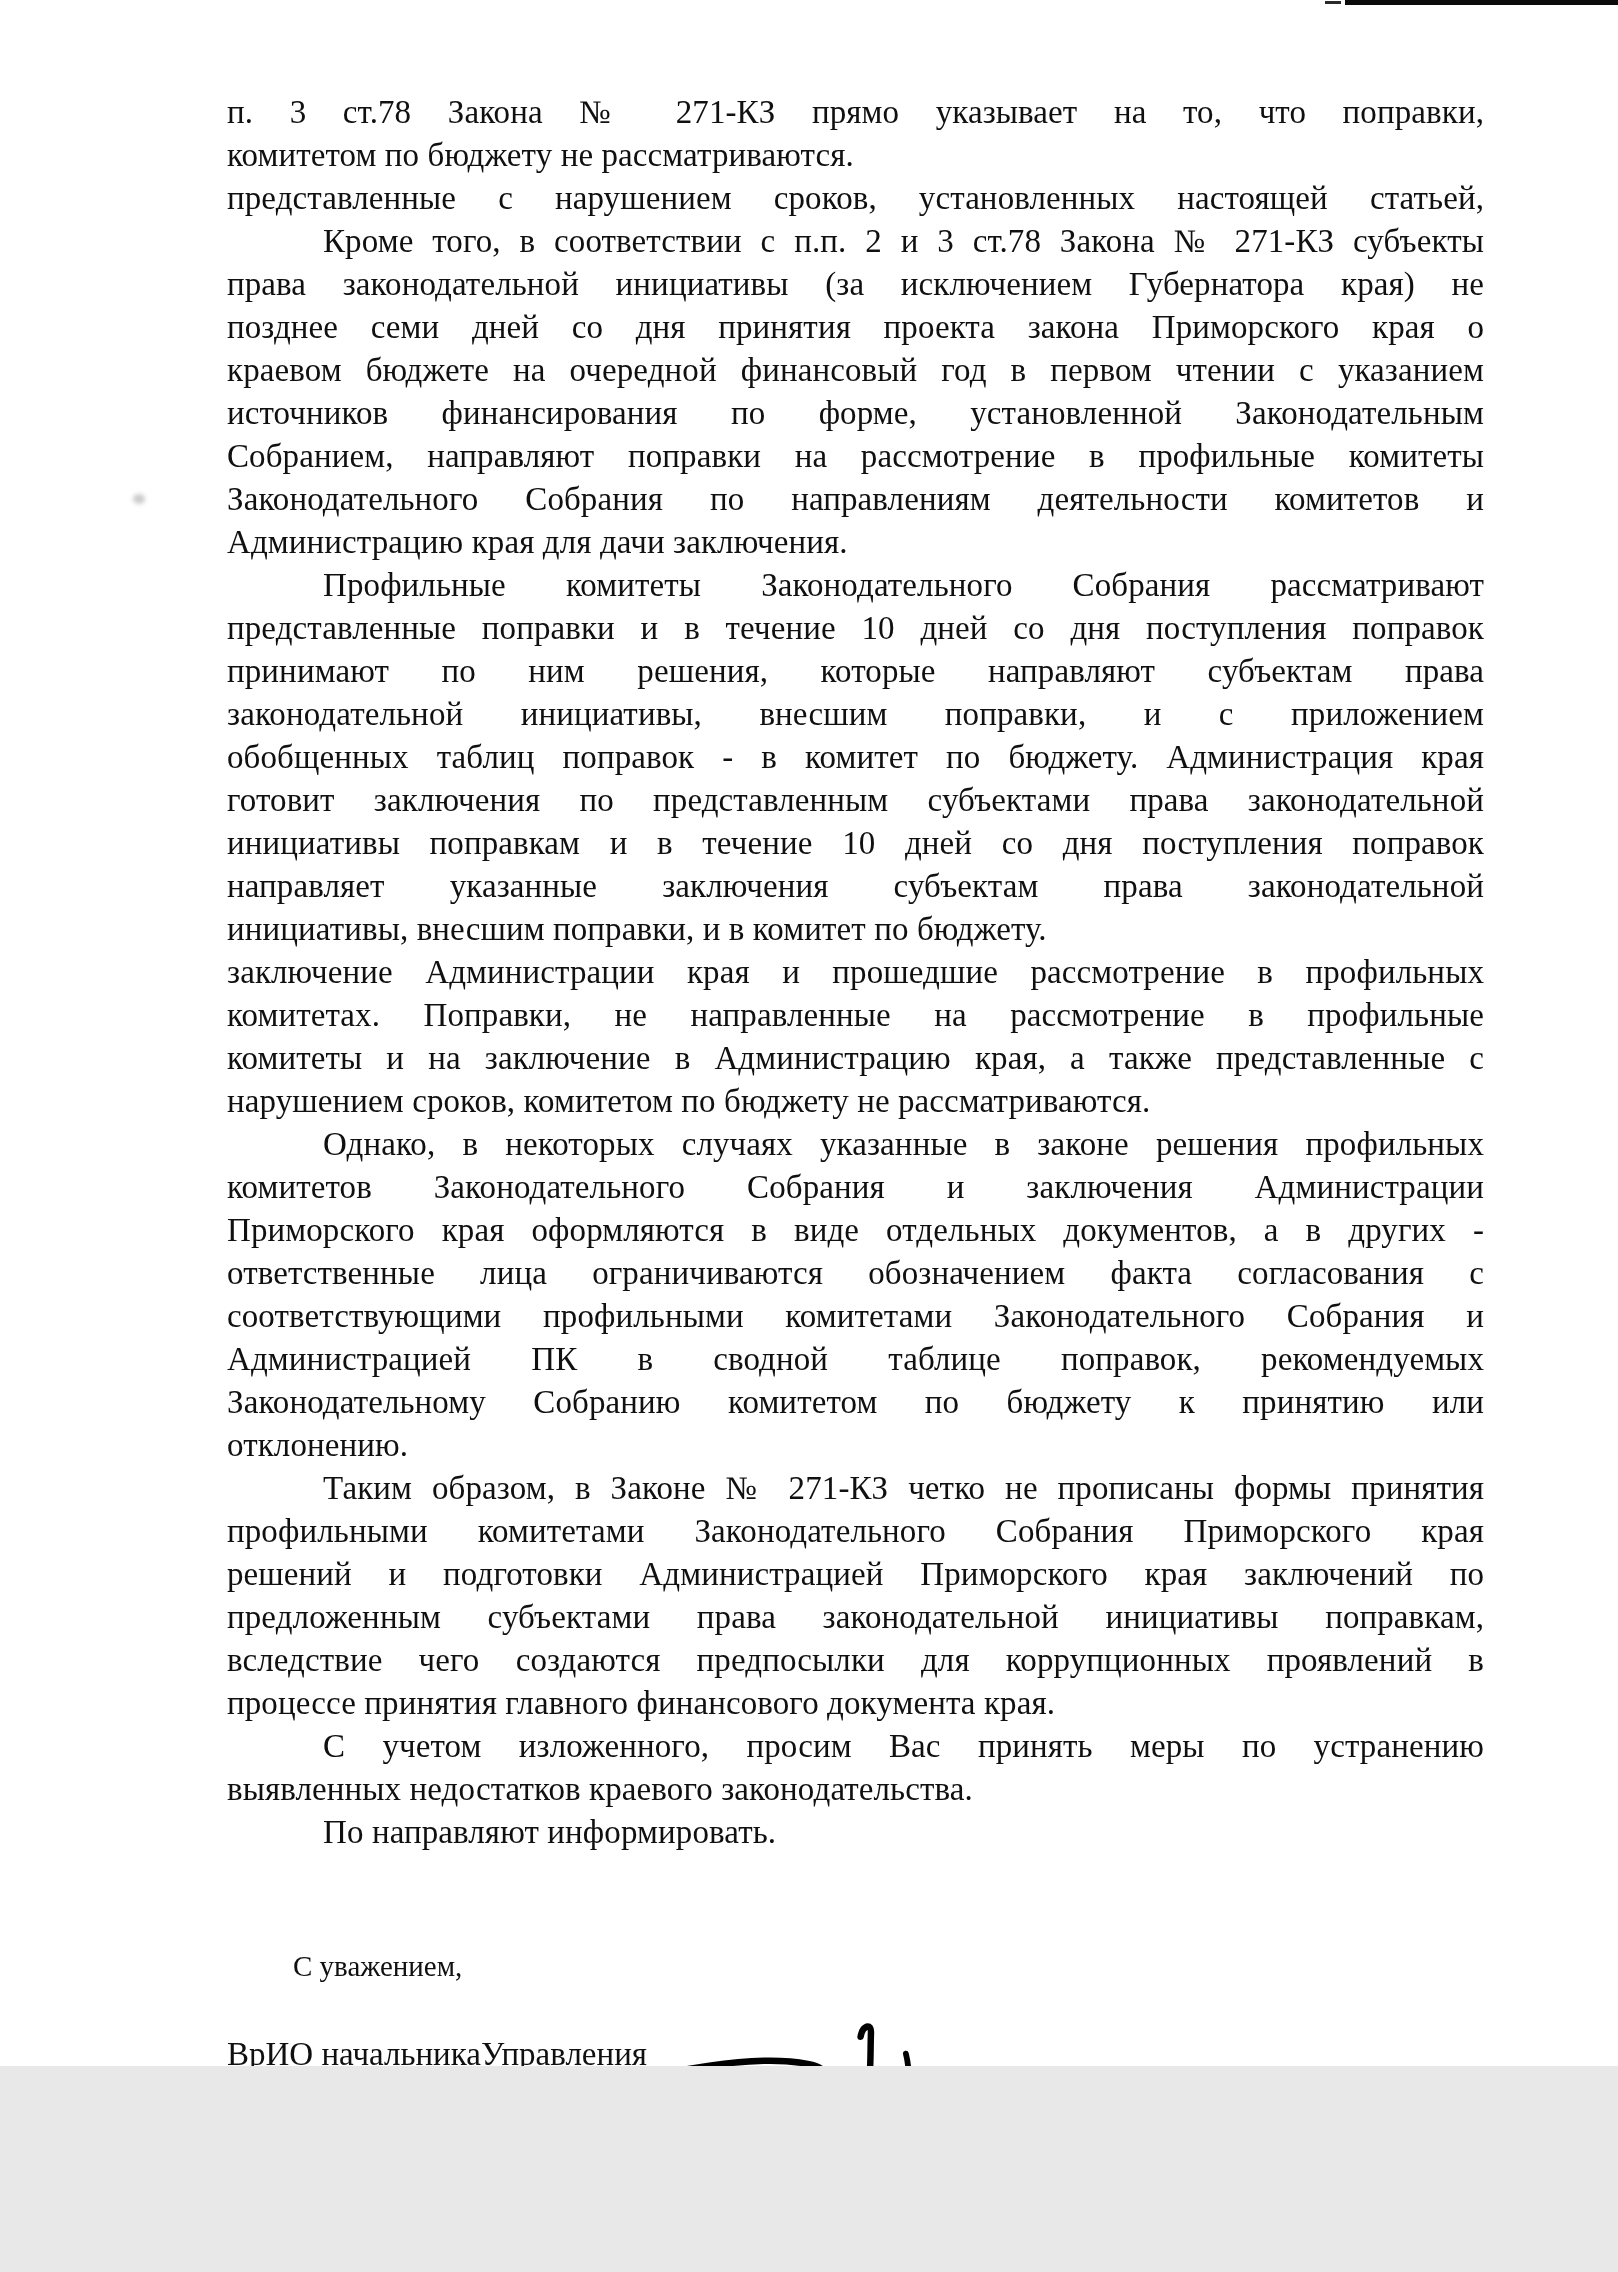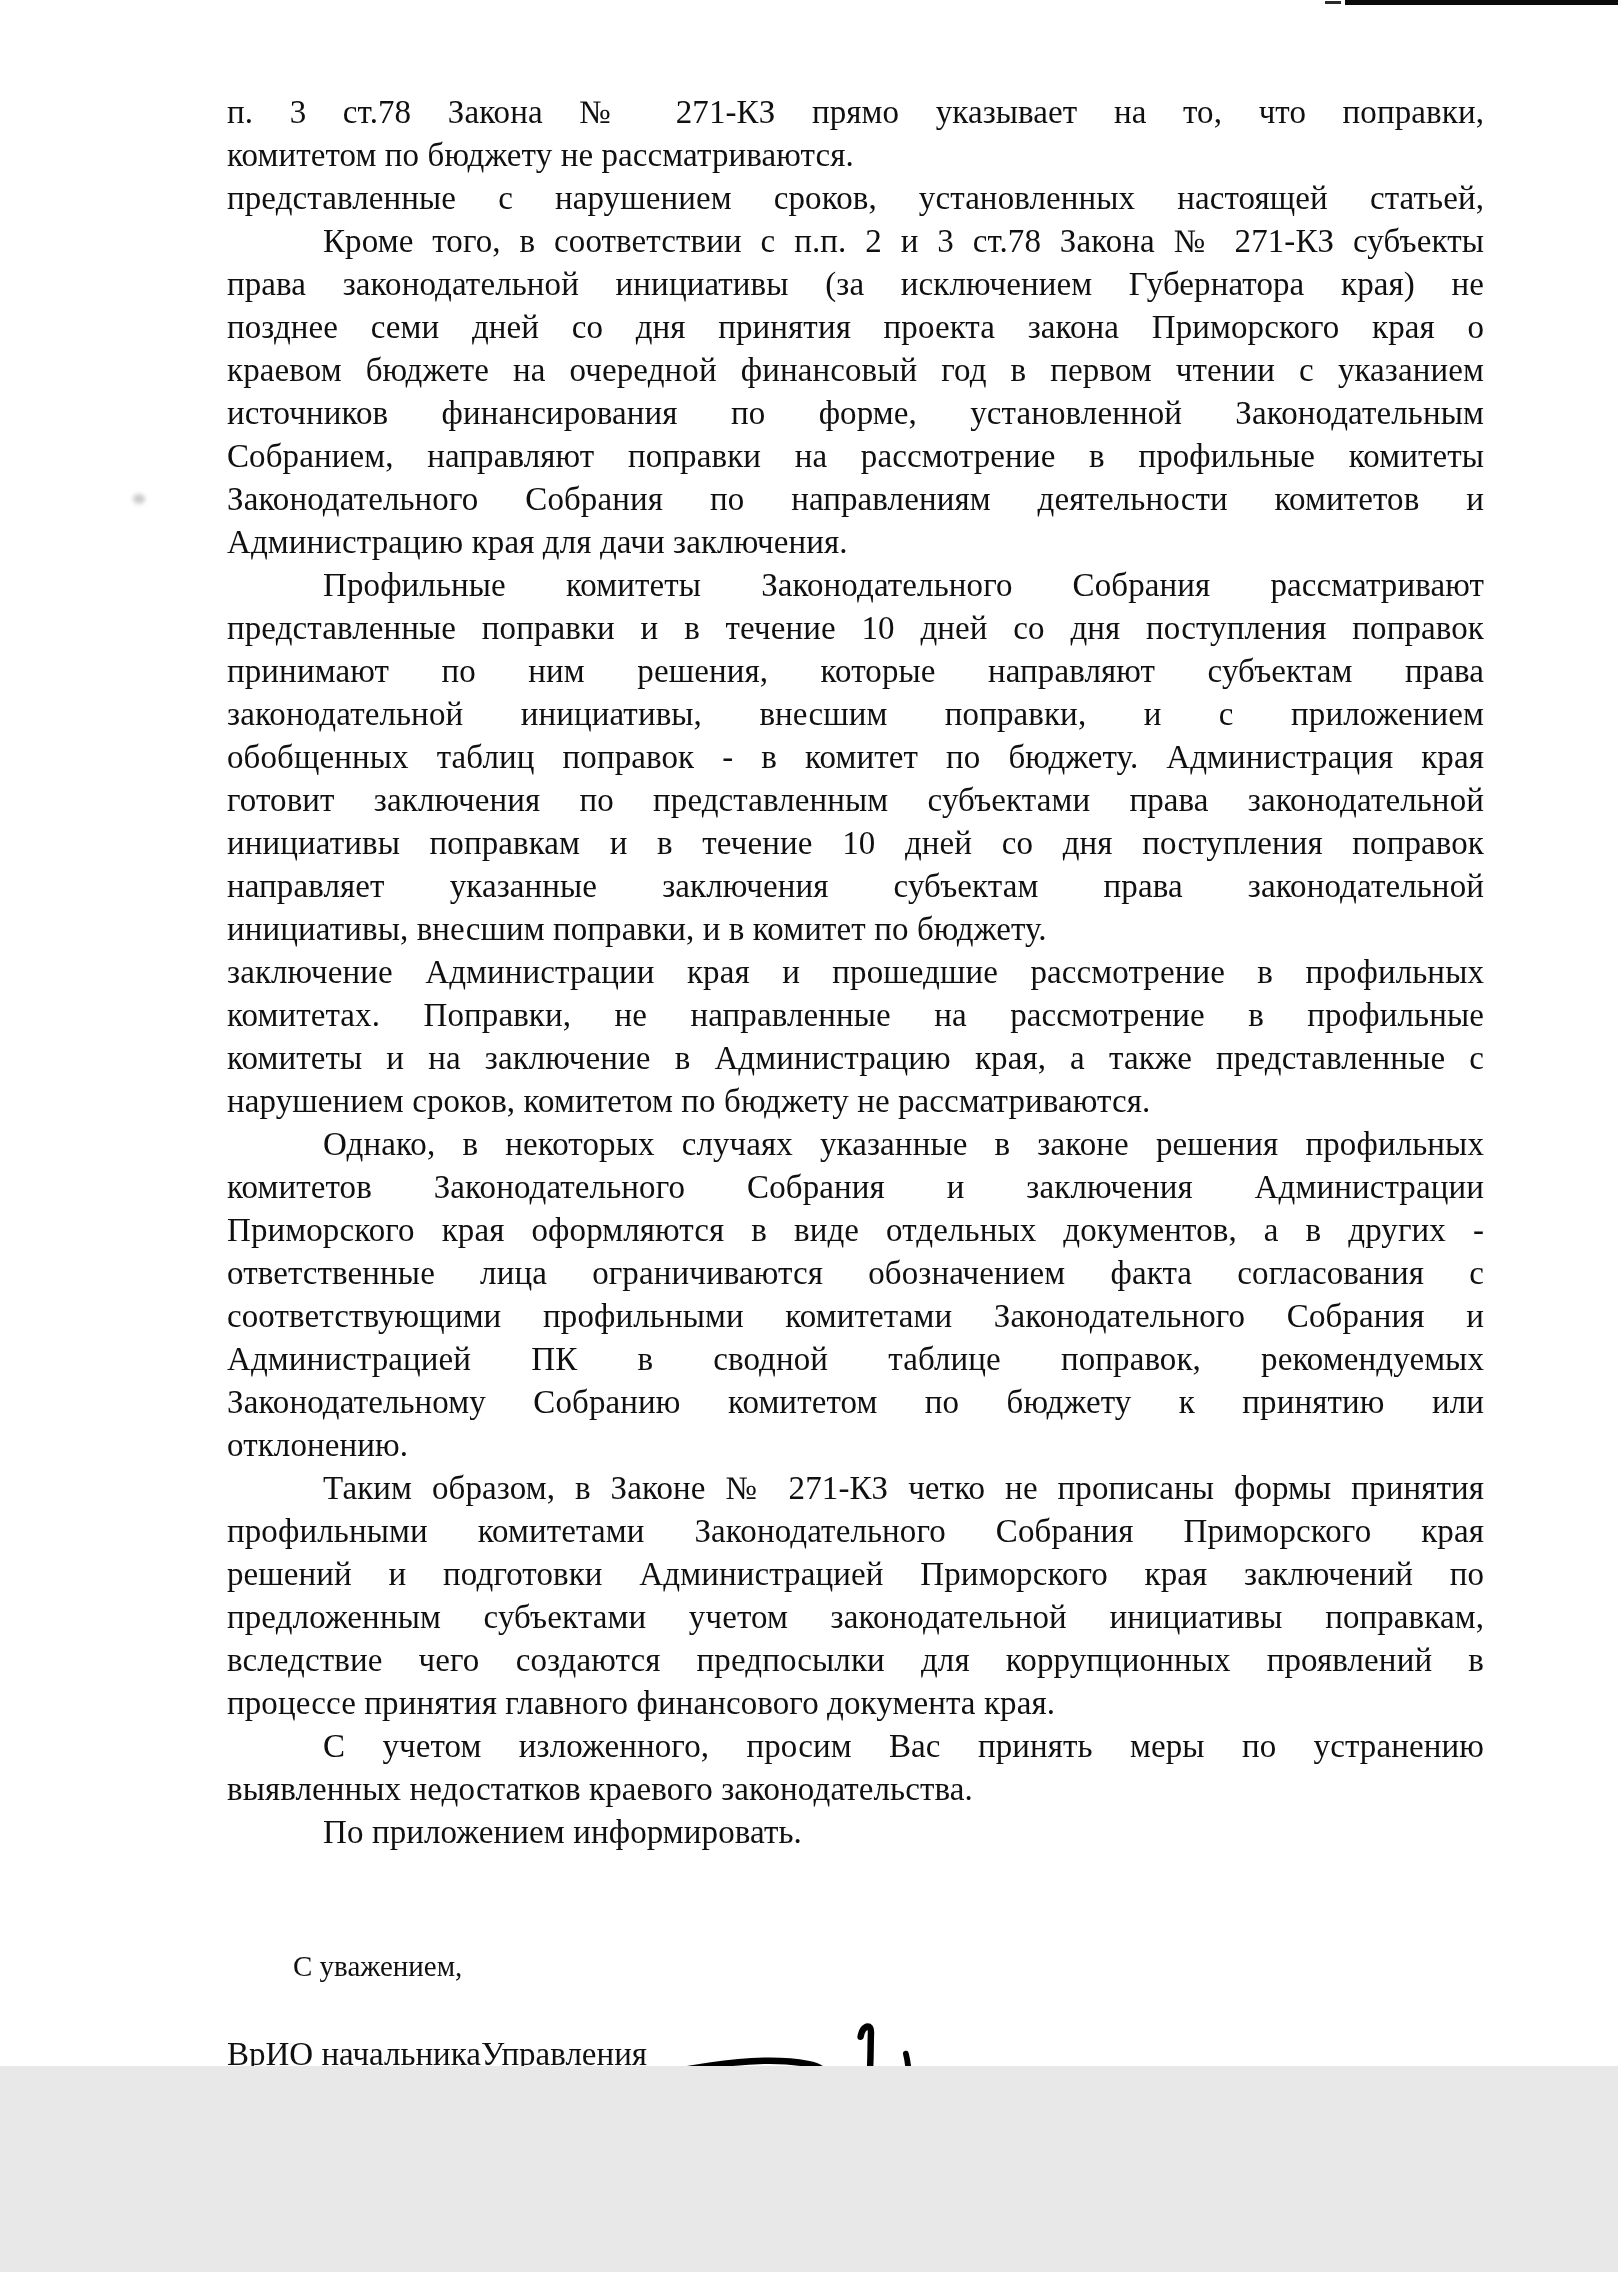--- a/index.html
+++ b/index.html
@@ -115,26 +115,26 @@
       <div class="line">комитетов Законодательного Собрания и заключения Администрации</div>
       <div class="line">Приморского края оформляются в виде отдельных документов, а в других -</div>
       <div class="line">ответственные лица ограничиваются обозначением факта согласования с</div>
       <div class="line">соответствующими профильными комитетами Законодательного Собрания и</div>
       <div class="line">Администрацией ПК в сводной таблице поправок, рекомендуемых</div>
       <div class="line">Законодательному Собранию комитетом по бюджету к принятию или</div>
       <div class="line last">отклонению.</div>
       <div class="line indent">Таким образом, в Законе № 271-КЗ четко не прописаны формы принятия</div>
       <div class="line">профильными комитетами Законодательного Собрания Приморского края</div>
       <div class="line">решений и подготовки Администрацией Приморского края заключений по</div>
-      <div class="line">предложенным субъектами учетом законодательной инициативы поправкам,</div>
+      <div class="line">предложенным субъектами права законодательной инициативы поправкам,</div>
       <div class="line">вследствие чего создаются предпосылки для коррупционных проявлений в</div>
       <div class="line last">процессе принятия главного финансового документа края.</div>
       <div class="line indent">С учетом изложенного, просим Вас принять меры по устранению</div>
       <div class="line last">выявленных недостатков краевого законодательства.</div>
-      <div class="line indent last">По приложением информировать.</div>
+      <div class="line indent last">По направляют информировать.</div>
     </div>
 
   <div class="regards">С уважением,</div>
 
   <div class="position-block">
     <div>ВрИО начальникаУправления</div>
     <div>полковник</div>
   </div>
 
   <svg class="signature" viewBox="0 0 920 150" xmlns="http://www.w3.org/2000/svg">

